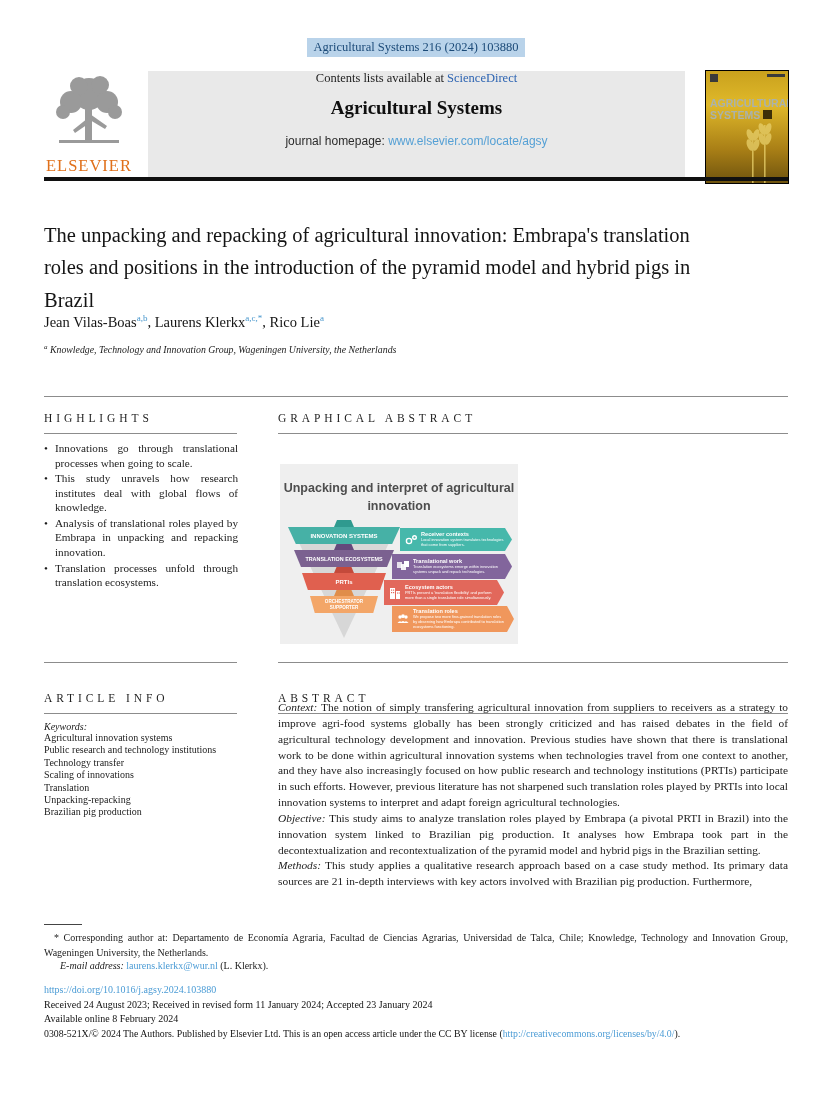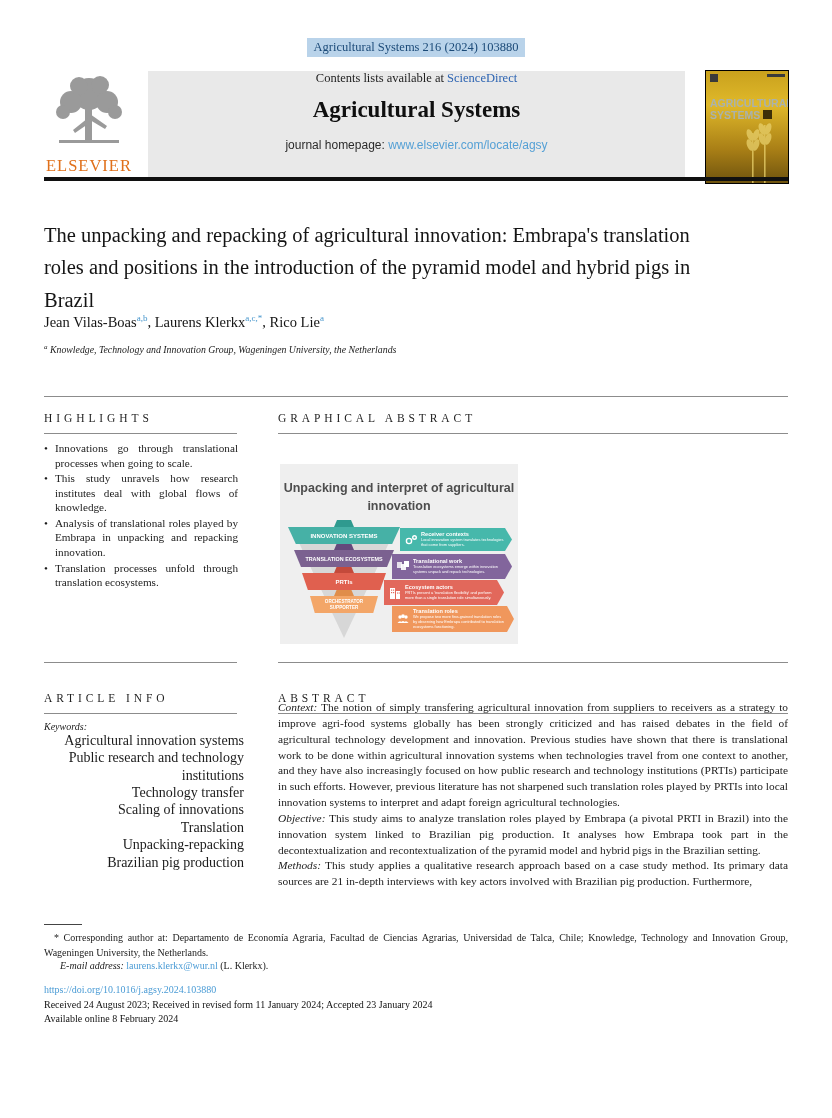--- a/index.html
+++ b/index.html
@@ -9,21 +9,21 @@
   
   .citation-wrap{top:37px;left:0;width:832px;text-align:center;}
   .citation{display:inline-block;background:#b9d3ea;color:#1b4a78;font-size:12.5px;padding:2px 7px;}
 
   
   .logo-block{left:44px;top:72px;width:90px;text-align:center;}
   .elsevier-word{color:#e0701a;font-size:16.5px;letter-spacing:1px;margin-top:0px;font-family:"Liberation Serif",serif;}
   .headbox{left:148px;top:71px;width:537px;height:106px;background:#e9e9e9;text-align:center;}
   .contents-line{margin-top:0;font-size:12.5px;color:#1d1d1d;}
   .link-md{color:#2d64b2;}
-  .journal-title{margin-top:11px;font-size:23px;font-weight:600;color:#0f0f0f;}
+  .journal-title{margin-top:11px;font-size:19px;font-weight:600;color:#0f0f0f;}
   .homepage-line{margin-top:15px;font-family:"Liberation Sans",sans-serif;font-size:12px;color:#2b2b2b;}
   .link-lt{color:#55a0d5;}
   .cover{left:705px;top:70px;width:82px;height:112px;border:1px solid #000;background:linear-gradient(180deg,#c9a11d 0%,#e0b92a 30%,#a97f16 70%,#6e530e 100%);overflow:hidden;}
   .cover-mark{position:absolute;left:4px;top:3px;width:8px;height:8px;background:#3a3a3a;}
   .cover-bar{position:absolute;right:3px;top:3px;width:18px;height:3px;background:#3a3a3a;}
   .cover-title{position:absolute;left:4px;top:26px;font-family:"Liberation Sans",sans-serif;font-weight:bold;font-size:10.5px;line-height:1.15;color:#aab2ad;letter-spacing:0px;}
   .cover-sq{display:inline-block;width:9px;height:9px;background:#3d2f08;margin-left:3px;}
   .wheat{position:absolute;bottom:-4px;right:8px;width:40px;height:64px;opacity:0.85;}
   .thick-rule{left:44px;top:177px;width:744px;height:4px;background:#101010;}
 
@@ -61,21 +61,21 @@
   .ban1{left:120px;top:64px;width:112px;height:23px;background:#46b8ab;}
   .ban2{left:112px;top:90px;width:120px;height:25px;background:#82659c;}
   .ban3{left:104px;top:116px;width:120px;height:25px;background:#e2685b;}
   .ban4{left:112px;top:142px;width:122px;height:26px;background:#f0975c;}
   .ban-icon{flex:0 0 14px;margin-right:3px;}
   .ban-title{font-weight:bold;font-size:5.6px;line-height:1.2;}
   .ban-text{font-size:3.9px;line-height:1.25;}
 
   
   .kw-label{font-style:italic;font-size:10px;}
-  .kw-list{font-size:14px;line-height:1.24;text-align:right;}
+  .kw-list{font-size:10px;line-height:1.24;}
 
   
   .abstract-text{left:278px;top:700px;width:510px;font-size:11.4px;line-height:1.39;text-align:justify;}
   .abstract-text p{margin:0;}
   .lead{font-style:italic;}
 
   
   .fn-rule{left:44px;top:924px;width:38px;height:1px;background:#444;}
   .fn-corr{left:44px;top:930px;width:744px;font-size:10px;line-height:1.5;text-align:justify;text-indent:10px;}
   .fn-email{left:60px;top:960px;font-size:10px;}
@@ -279,14 +279,17 @@
   <div class="abs fn-rule"></div>
   <div class="abs fn-corr">* Corresponding author at: Departamento de Economía Agraria, Facultad de Ciencias Agrarias, Universidad de Talca, Chile; Knowledge, Technology and Innovation Group, Wageningen University, the Netherlands.</div>
   <div class="abs fn-email">
     <span class="lead">E-mail address: </span><span class="link-ft">laurens.klerkx@wur.nl</span><span> (L. Klerkx).</span>
   </div>
   <div class="abs fn-doi">
     <span class="link-ft">https://doi.org/10.1016/j.agsy.2024.103880</span>
   </div>
   <div class="abs fn-received">Received 24 August 2023; Received in revised form 11 January 2024; Accepted 23 January 2024</div>
   <div class="abs fn-available">Available online 8 February 2024</div>
+  <div class="abs fn-copyright">
+    <span>0308-521X/© 2024 The Authors. Published by Elsevier Ltd. This is an open access article under the CC BY license (</span><span class="link-ft">http://creativecommons.org/licenses/by/4.0/</span><span>).</span>
+  </div>
 
 </div>
 
 </body></html>

